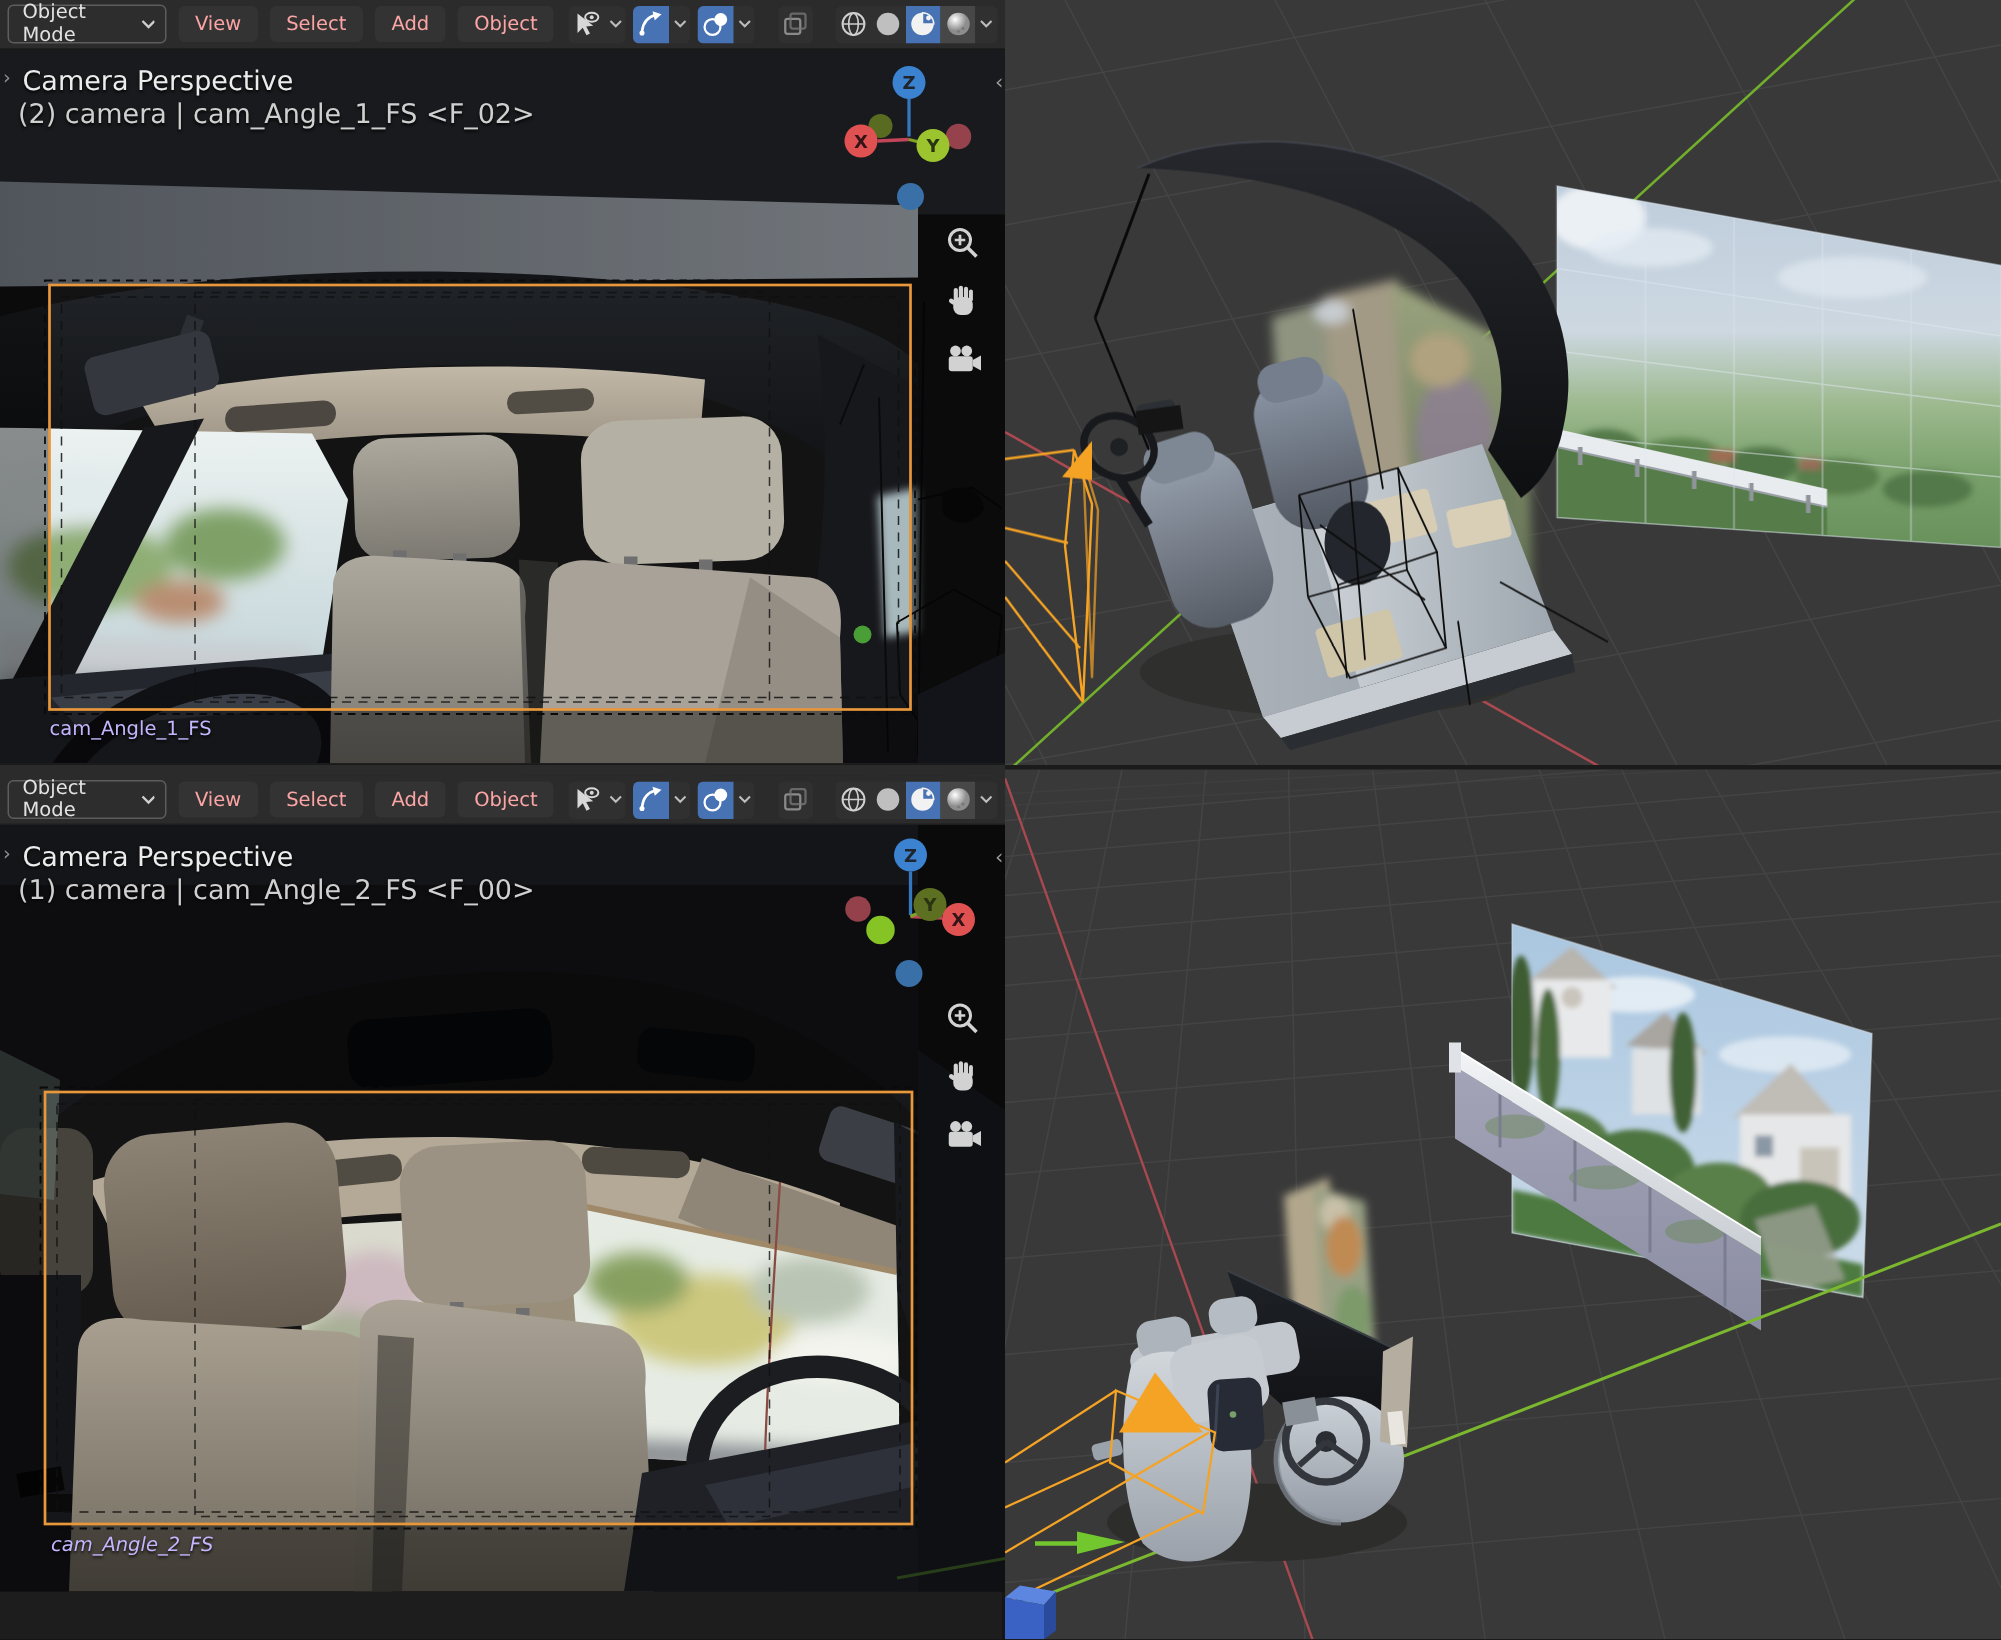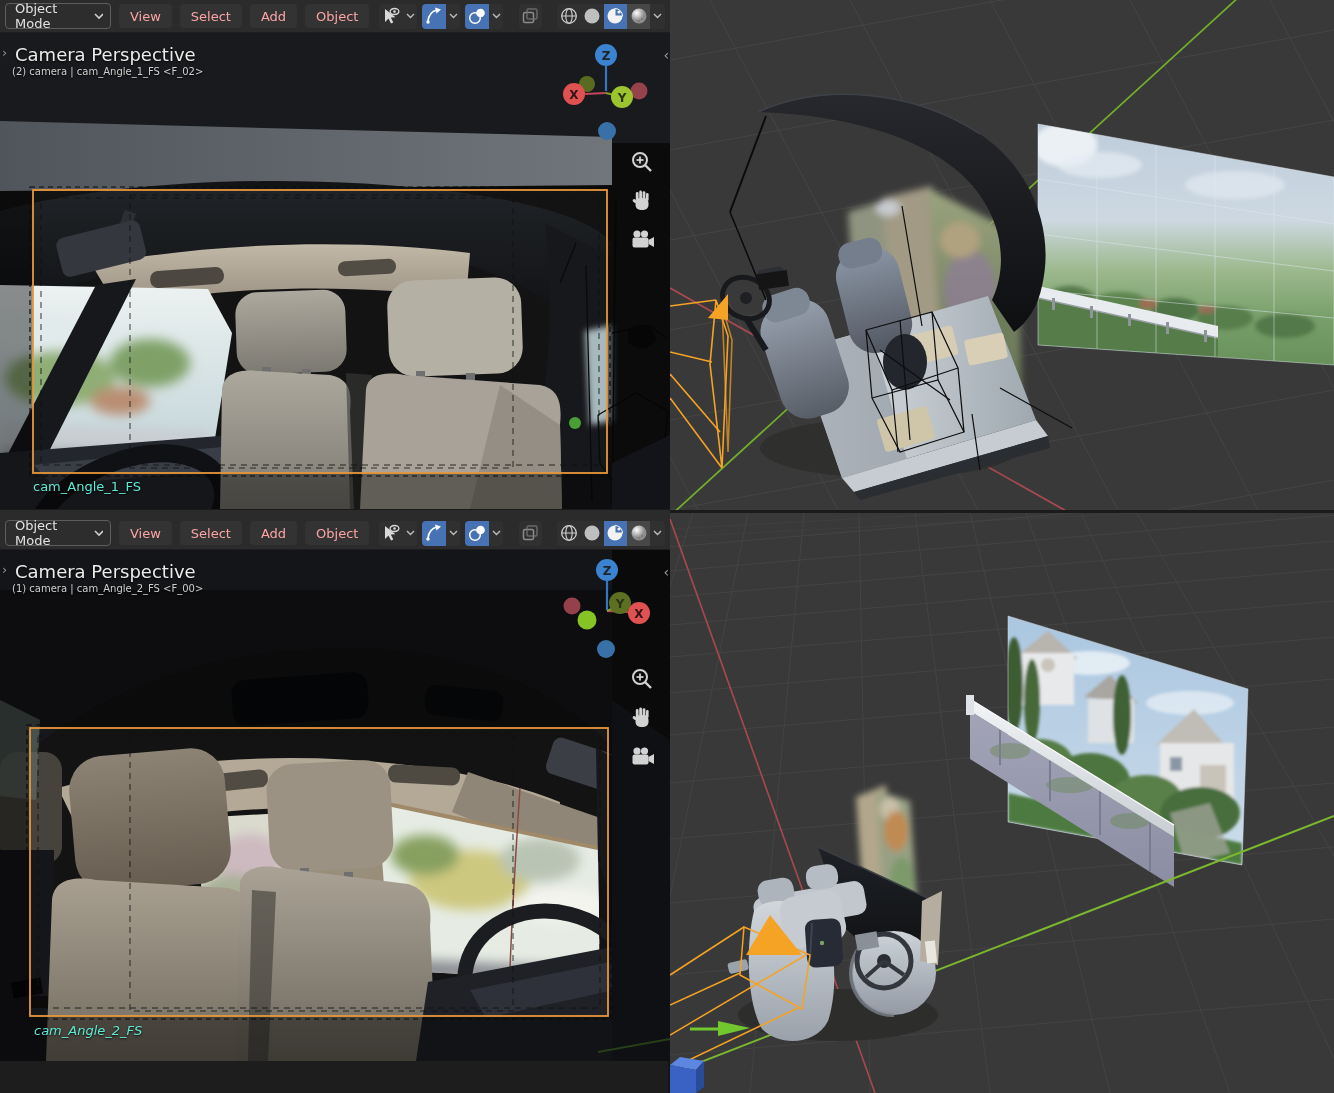--- a/index.html
+++ b/index.html
@@ -36,22 +36,22 @@
   
   .viewport{position:absolute;left:0;width:670px;overflow:hidden;background:#131313;}
   .vp1{top:33px;height:476px;}
   .vp2{top:550px;height:511px;}
   .vp3{position:absolute;left:0;top:0;width:664px;height:510px;overflow:hidden;background:#393939;}
   .vp4{position:absolute;left:0;top:513px;width:664px;height:580px;overflow:hidden;background:#393939;}
   .hsplit{position:absolute;left:0;top:510px;width:664px;height:3px;background:#1b1b1b;}
   .scene{position:absolute;left:0;top:0;pointer-events:none;}
   .ov-text{position:absolute;text-shadow:0 1px 2px rgba(0,0,0,.9);pointer-events:none;white-space:nowrap;}
   .view-label{left:15px;top:11px;font-size:18px;color:#ececec;}
-  .info-line{left:12px;top:33px;font-size:10px;color:#cfcfcf;}
-  .cam-label{font-size:13px;color:#5eead4;}
+  .info-line{left:12px;top:33px;font-size:18px;color:#cfcfcf;}
+  .cam-label{font-size:13px;color:#c4b5fd;}
   .corner-exp{position:absolute;left:2px;top:12px;color:#8f8f8f;font-size:13px;}
   .edge-collapse{position:absolute;right:1px;top:14px;color:#9c9c9c;font-size:14px;}
   .gizmo{position:absolute;right:8px;top:4px;width:110px;height:110px;}
   .nav-icons{position:absolute;right:14px;top:116px;display:flex;flex-direction:column;gap:13px;align-items:center;}
   .nav-icons svg{display:block;}
 </style>
 </head>
 <body>
 
 <div class="app">

